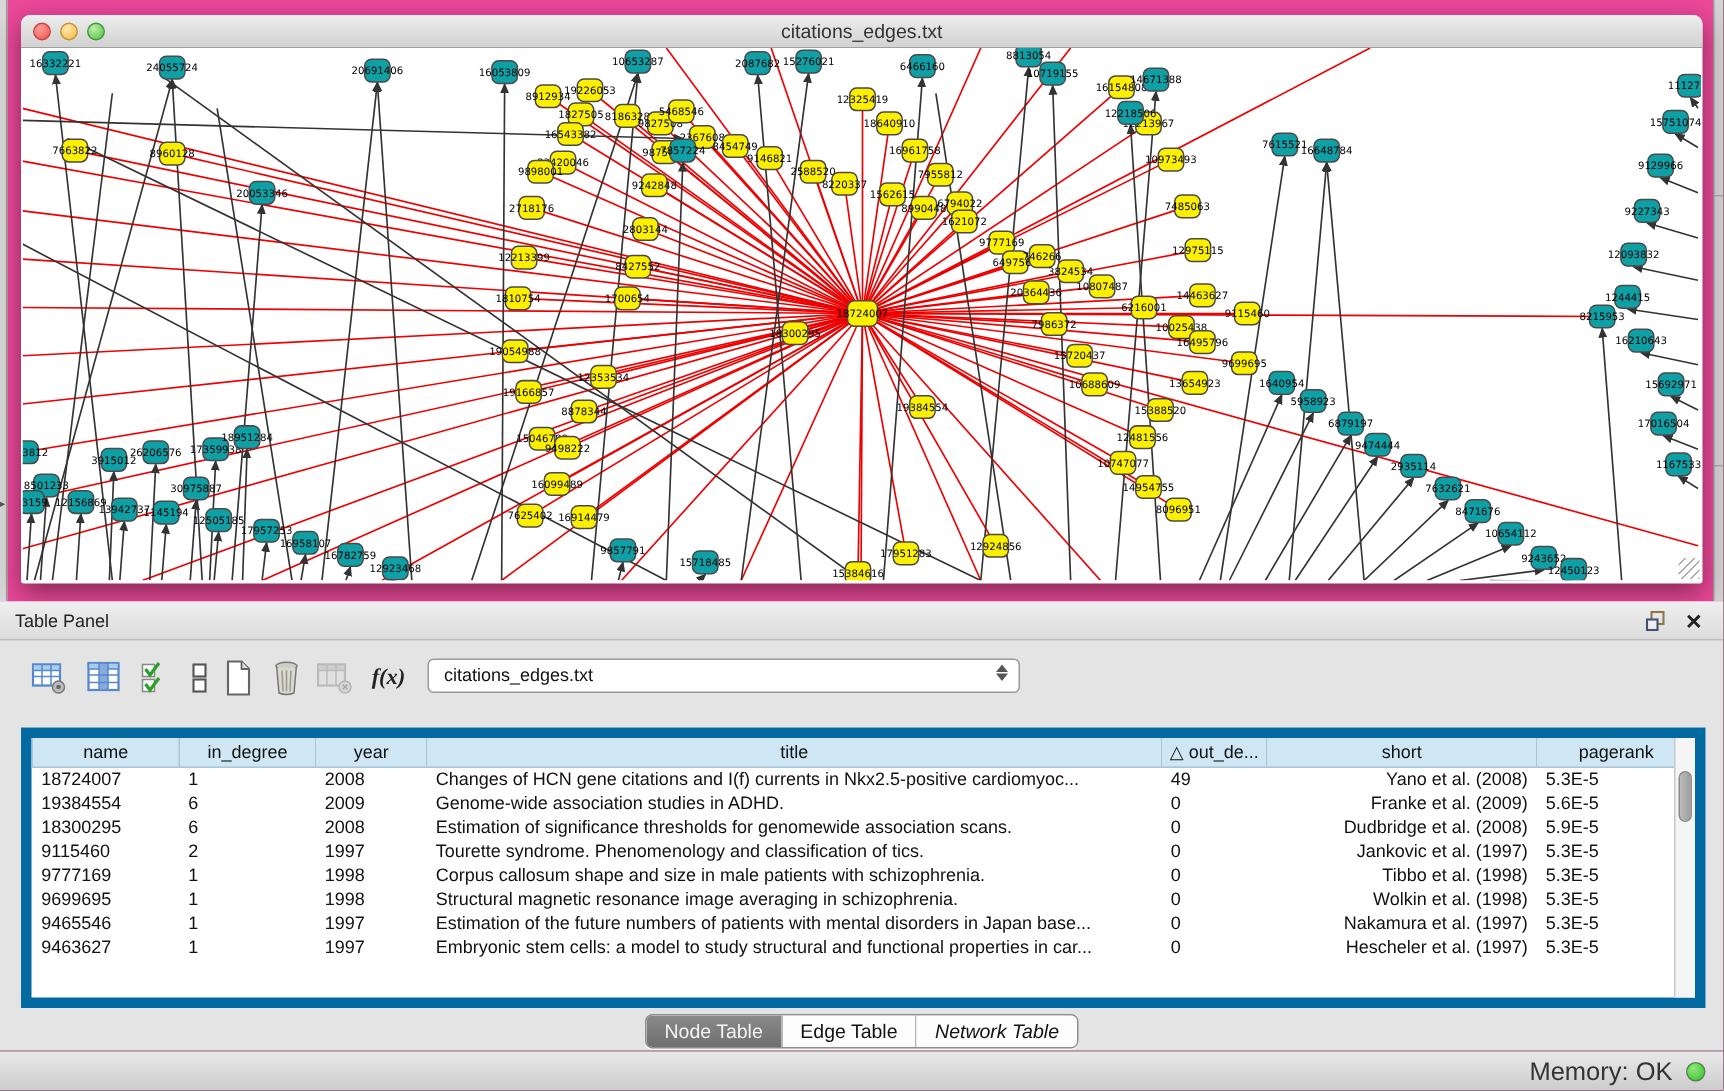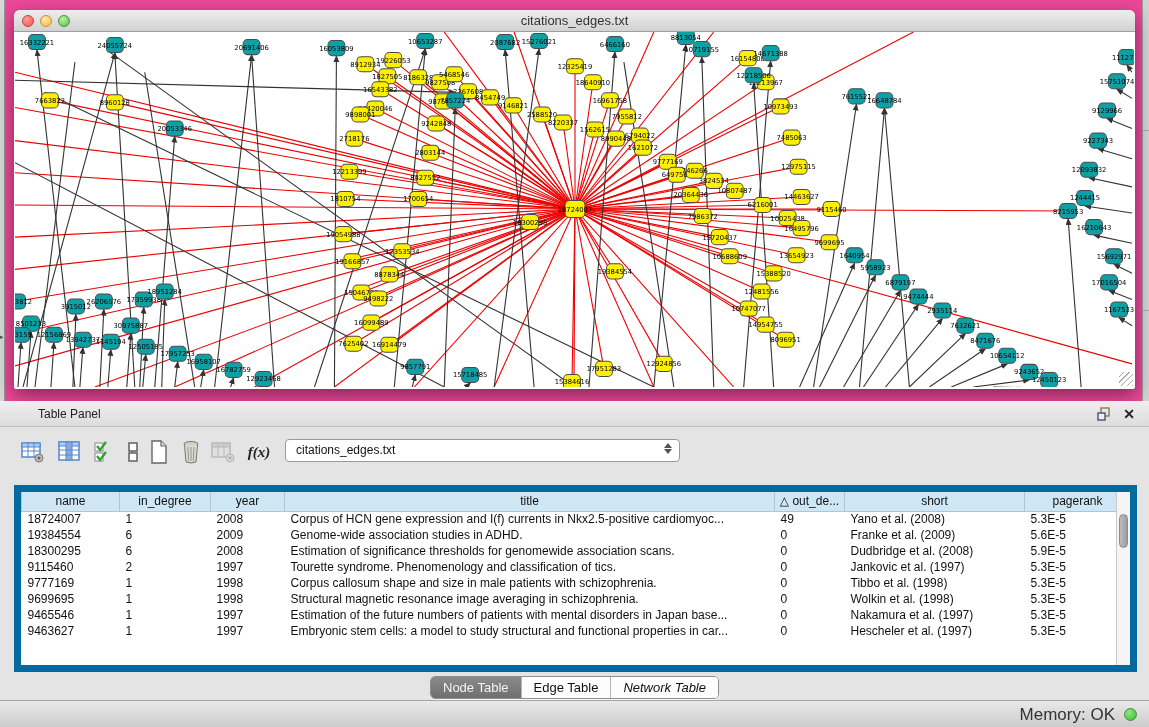--- a/index.html
+++ b/index.html
@@ -20,36 +20,36 @@
   #net-title{position:absolute;left:0;right:0;top:0;height:22px;line-height:22px;text-align:center;font-size:13px;color:#333;}
   #net-canvas{position:relative;width:1119px;height:355px;margin:0 1px;background:#fff;overflow:hidden;}
   #net-svg{display:block;}
   .resize-grip{position:absolute;right:1px;bottom:1px;width:14px;height:14px;
     background:repeating-linear-gradient(135deg,transparent 0 3px,#aaa 3px 4px);}
   
   .splitter-dot{position:absolute;left:570px;top:402px;width:7px;height:5px;background:linear-gradient(#777,#bbb);border-radius:2px;}
   
   #table-panel{position:absolute;left:0;top:401px;width:1149px;height:299px;background:#e4e4e4;}
   #tp-header{height:26px;background:linear-gradient(#efefef,#dcdcdc);border-bottom:1px solid #bdbdbd;position:relative;}
-  #tp-title{position:absolute;left:10px;top:0;line-height:26px;font-size:12px;color:#222;margin-left:28px;}
+  #tp-title{position:absolute;left:10px;top:0;line-height:26px;font-size:12px;color:#222;}
   .tp-float{position:absolute;right:38px;top:6px;width:14px;height:14px;cursor:pointer;}
   .tp-close{position:absolute;right:14px;top:4px;font-size:14px;font-weight:bold;color:#222;cursor:pointer;line-height:18px;}
   #tp-toolbar{position:relative;height:46px;padding-top:8px;}
   .tbtn{position:absolute;top:12px;width:26px;height:26px;display:flex;align-items:center;justify-content:center;cursor:pointer;}
   .fx{font-size:15px;font-style:italic;font-weight:bold;color:#222;font-family:"Liberation Serif",serif;}
   #table-select{position:absolute;left:285px;top:12px;width:395px;height:23px;background:#fff;border:1px solid #9a9a9a;border-radius:4px;font-size:12px;color:#111;line-height:21px;padding-left:10px;cursor:pointer;}
   .sel-arrows{position:absolute;right:6px;top:3px;width:10px;display:flex;flex-direction:column;align-items:center;gap:1px;}
   .tri-up{width:0;height:0;border-left:4px solid transparent;border-right:4px solid transparent;border-bottom:5px solid #555;}
   .tri-down{width:0;height:0;border-left:4px solid transparent;border-right:4px solid transparent;border-top:5px solid #555;}
   
   #tbl-wrap{position:absolute;left:14px;top:84px;width:1123px;height:187px;background:#fff;border:7px solid #0369a1;overflow:hidden;}
   table{border-collapse:collapse;table-layout:fixed;width:1109px;font-size:12px;color:#111;}
   th{background:#cfe7f5;border:1px solid #aac6d8;border-top:none;font-weight:normal;height:19px;padding:0 4px;overflow:hidden;white-space:nowrap;text-align:center;font-size:12px;}
   td{height:16px;padding:0 6px;overflow:hidden;white-space:nowrap;border:none;}
-  td.center{text-align:left;}
+  td.center{text-align:right;}
   #tbl-scroll{position:absolute;right:0;top:0;width:14px;height:185px;background:#f5f5f5;border-left:1px solid #c9c9c9;}
   #tbl-thumb{position:absolute;left:2px;top:22px;width:9px;height:34px;border-radius:5px;background:linear-gradient(90deg,#bdbdbd,#9d9d9d);border:1px solid #8b8b8b;}
   
   #tab-bar{position:absolute;left:0;top:273px;width:1149px;height:26px;display:flex;justify-content:center;align-items:center;}
   .seg{display:flex;border:1px solid #8e8e8e;border-radius:5px;overflow:hidden;background:#fdfdfd;box-shadow:0 1px 0 rgba(255,255,255,.7);}
   .seg button{border:none;background:#fdfdfd;font-size:13px;padding:3px 12px;color:#111;cursor:pointer;border-right:1px solid #b5b5b5;font-family:"Liberation Sans",sans-serif;}
   .seg button:last-child{border-right:none;font-style:italic;}
   .seg button.active{background:linear-gradient(#8a8a8a,#6f6f6f);color:#f4f4f4;}
   
   #status-bar{position:absolute;left:0;top:700px;width:1149px;height:27px;background:linear-gradient(#e9e9e9,#cccccc);border-top:1px solid #a5a5a5;}
@@ -614,21 +614,21 @@
               <th>△ out_de...</th>
               <th>short</th>
               <th>pagerank</th>
             </tr>
           </thead>
         <tbody id="tbl-body">
             <tr>
               <td>18724007</td>
               <td>1</td>
               <td>2008</td>
-              <td>Corpus of HCN gene expression and I(f) currents in Nkx2.5-positive cardiomyoc...</td>
+              <td>Changes of HCN gene citations and I(f) currents in Nkx2.5-positive cardiomyoc...</td>
               <td>49</td>
               <td class="center">Yano et al. (2008)</td>
               <td>5.3E-5</td>
             </tr>
             <tr>
               <td>19384554</td>
               <td>6</td>
               <td>2009</td>
               <td>Genome-wide association studies in ADHD.</td>
               <td>0</td>

